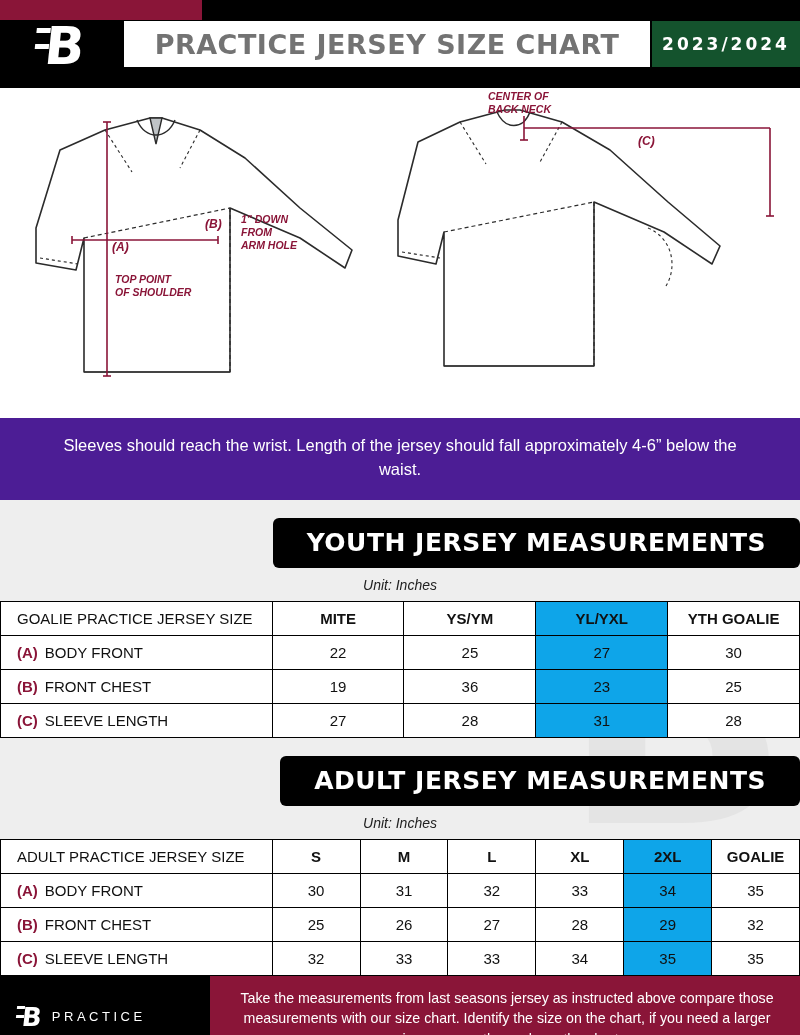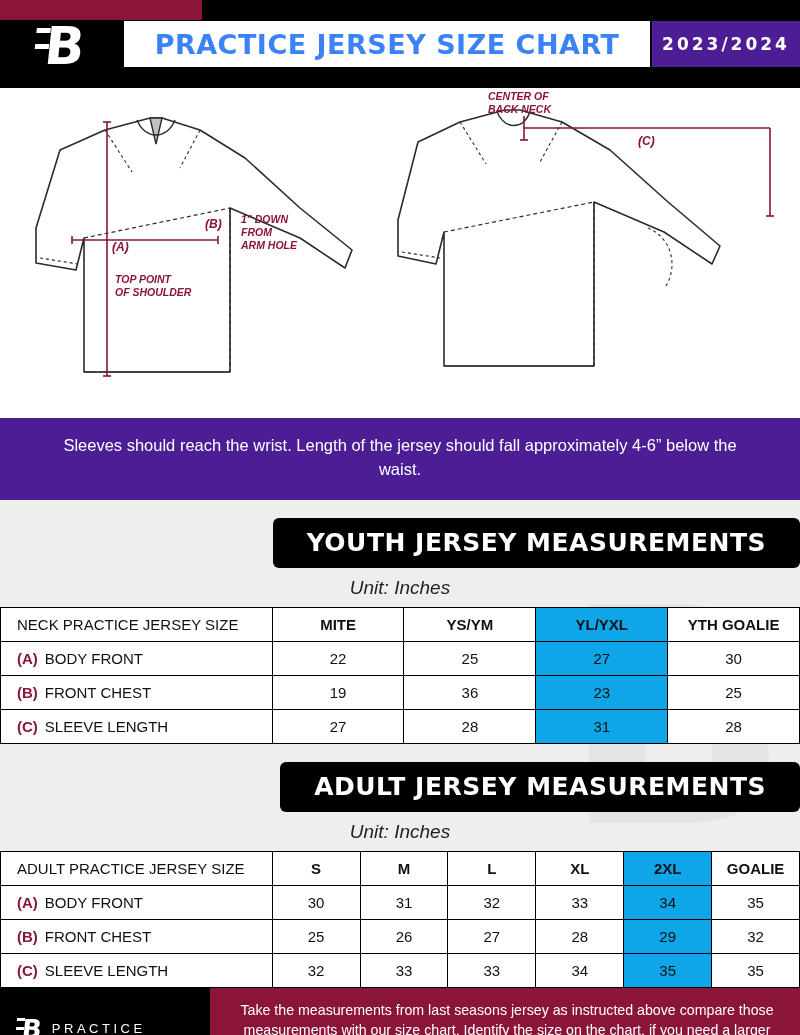--- a/index.html
+++ b/index.html
@@ -64,27 +64,27 @@
     left: 124px; top: 21px;
     width: 526px; height: 46px;
     background: #ffffff;
     display: flex; align-items: center; justify-content: center;
   }
   .title-plate .title-text {
     font-family: "DejaVu Sans", sans-serif;
     font-weight: bold;
     font-size: 27px;
     letter-spacing: 0.5px;
-    color: #3b82f6;
+    color: #737373;
   }
   .season-band {
     position: absolute;
     right: 0; top: 21px;
     width: 148px; height: 46px;
-    background: #4c1d95;
+    background: #14532d;
     display: flex; align-items: center; justify-content: center;
   }
   .season-band .season-text {
     color: #ffffff;
     font-family: "DejaVu Sans", sans-serif;
     font-weight: bold;
     font-size: 17px;
     letter-spacing: 3px;
   }
 
@@ -136,21 +136,21 @@
     font-family: "DejaVu Sans", sans-serif;
     font-weight: bold;
     font-size: 25px;
     letter-spacing: 0.5px;
     padding: 10px 34px 11px;
     border-radius: 6px;
   }
   .unit-line {
     text-align: center;
     font-style: italic;
-    font-size: 19px;
+    font-size: 14px;
     color: #222222;
     padding: 9px 0 8px;
   }
 
   table.size-table {
     width: 100%;
     border-collapse: collapse;
     background: #ffffff;
     table-layout: fixed;
   }
@@ -307,21 +307,21 @@
     <div class="watermark">B</div>
 
     <div class="section">
       <div class="section-title-wrap">
         <div class="section-title">YOUTH JERSEY MEASUREMENTS</div>
       </div>
       <div class="unit-line">Unit: Inches</div>
       <table class="size-table">
         <thead>
           <tr>
-            <th class="row-head col-first">NECK PRACTICE JERSEY SIZE</th>
+            <th class="row-head col-first">GOALIE PRACTICE JERSEY SIZE</th>
             <th>MITE</th>
             <th>YS/YM</th>
             <th class="shade">YL/YXL</th>
             <th>YTH GOALIE</th>
           </tr>
         </thead>
         <tbody>
           <tr>
             <td class="row-head"><span class="tag">(A)</span><span>BODY FRONT</span></td>
             <td>22</td>

